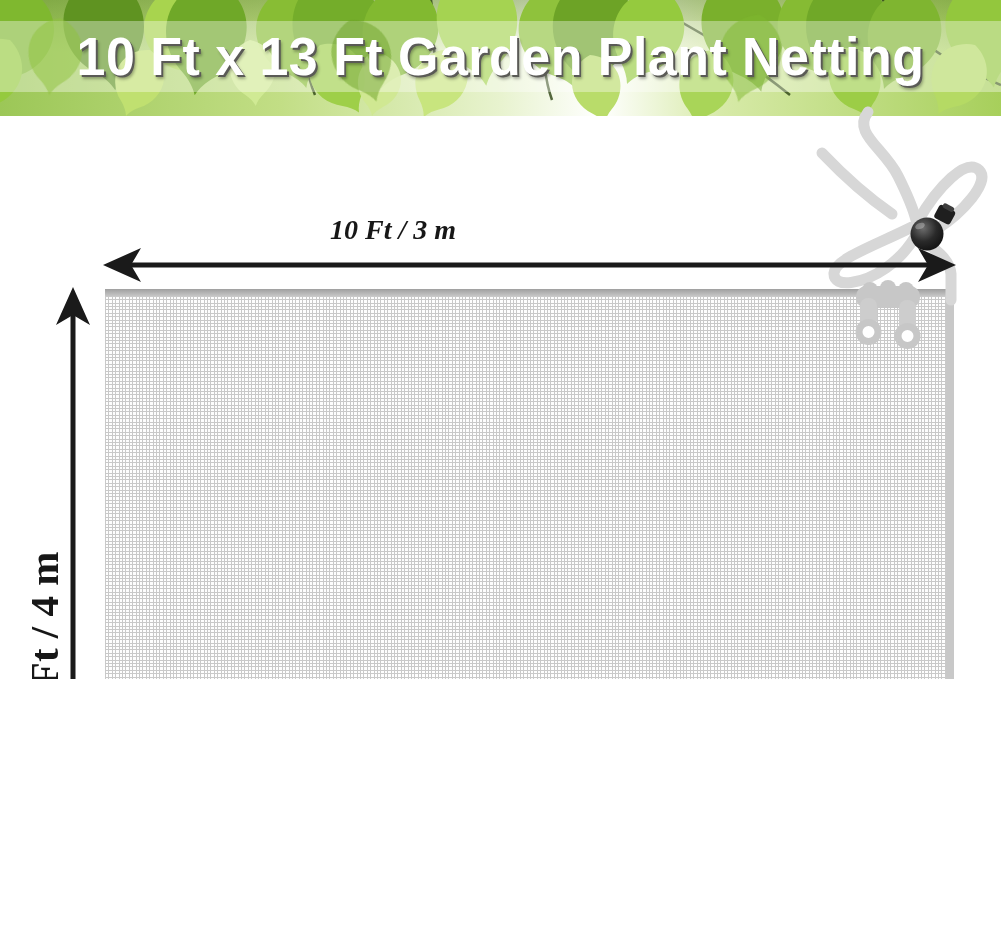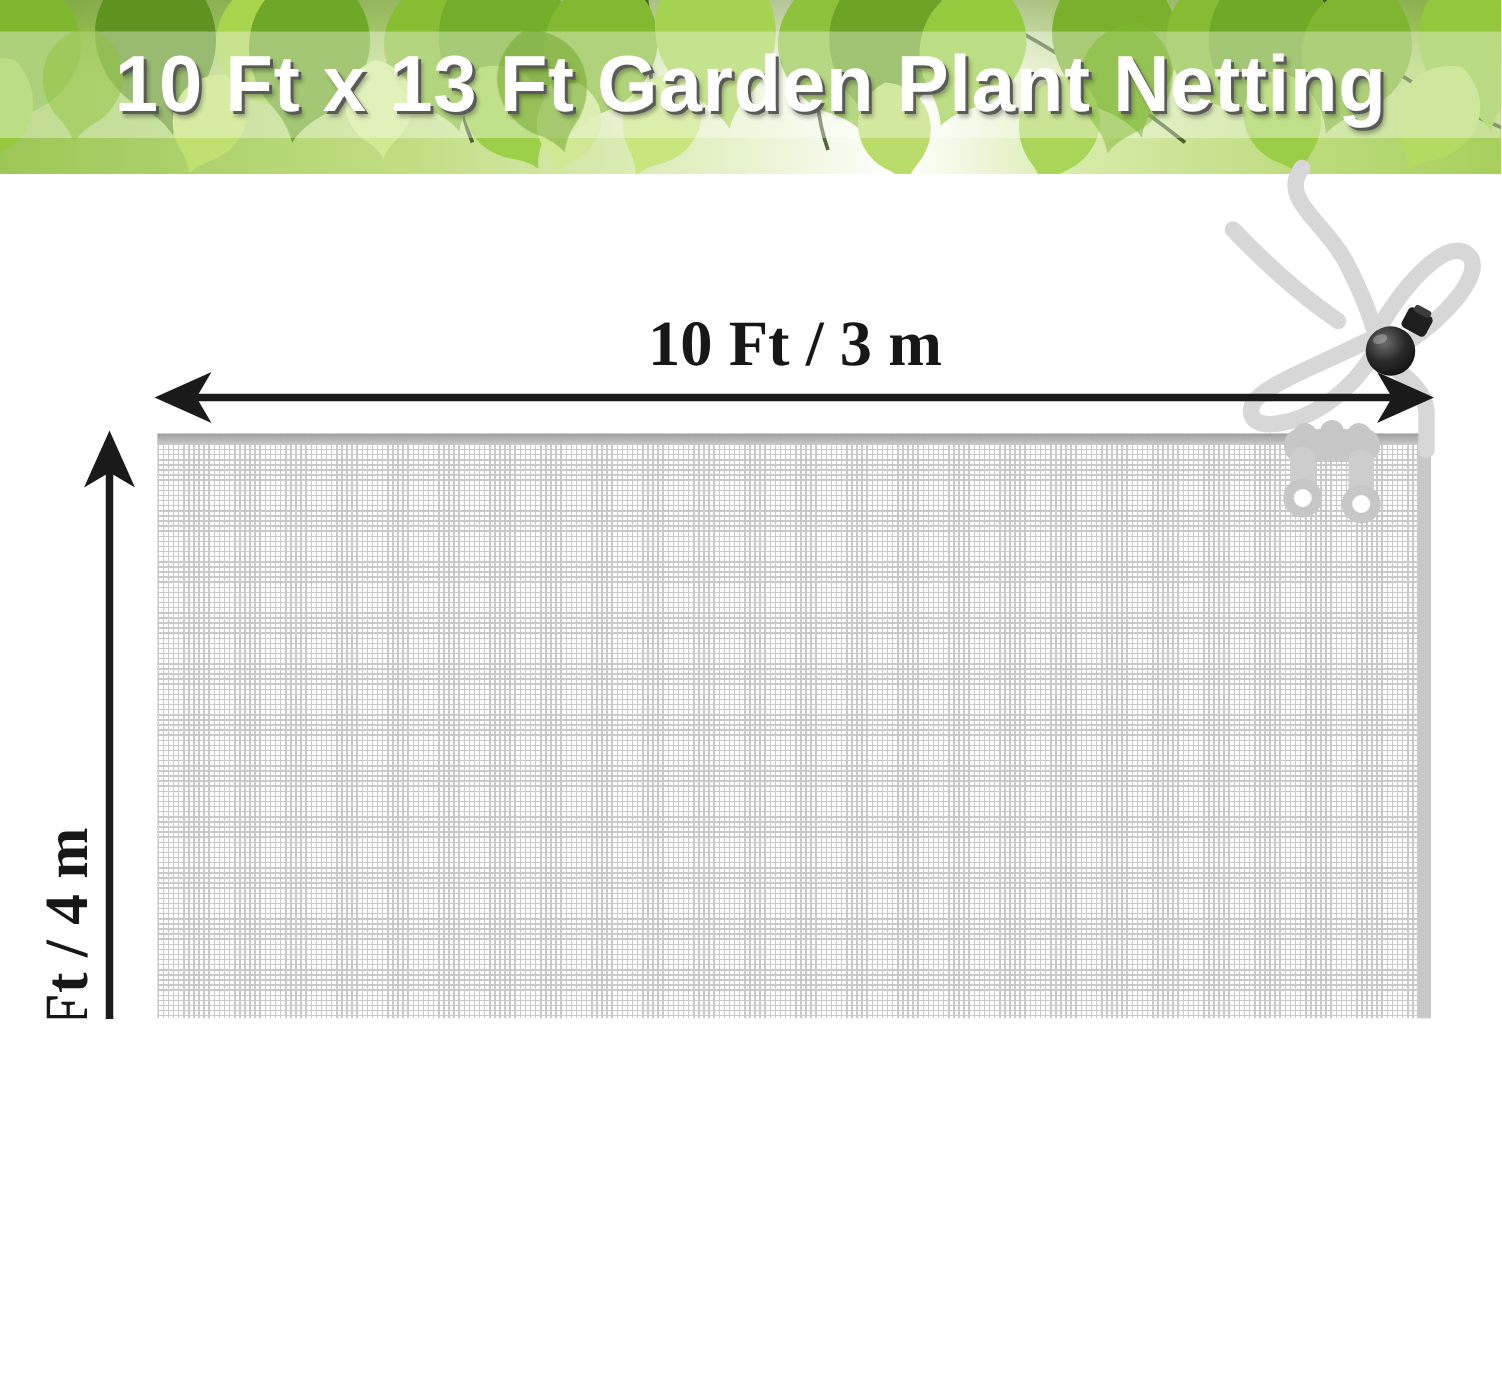--- a/index.html
+++ b/index.html
@@ -50,21 +50,21 @@
 
   
   .dim-label{
     position:absolute;
     font-family:"Liberation Serif","DejaVu Serif",serif;
     font-weight:700;color:#171717;
     white-space:nowrap;
   }
   .dim-width{
     left:330px;top:207px;width:400px;height:46px;
-    font-size:43px;line-height:46px;text-align:center;
+    font-size:28px;line-height:46px;text-align:left;font-style:italic;
   }
   .dim-height{
     left:-106px;top:620px;width:300px;height:50px;
     font-size:41px;line-height:50px;text-align:center;
     transform:rotate(-90deg);
   }
 
   
   .overlay{
     position:absolute;left:0;top:0;width:1001px;height:925px;

